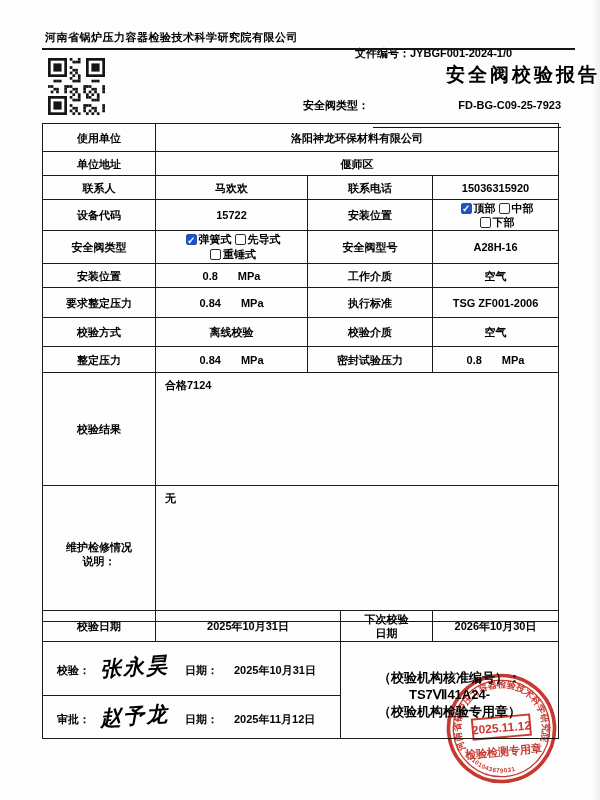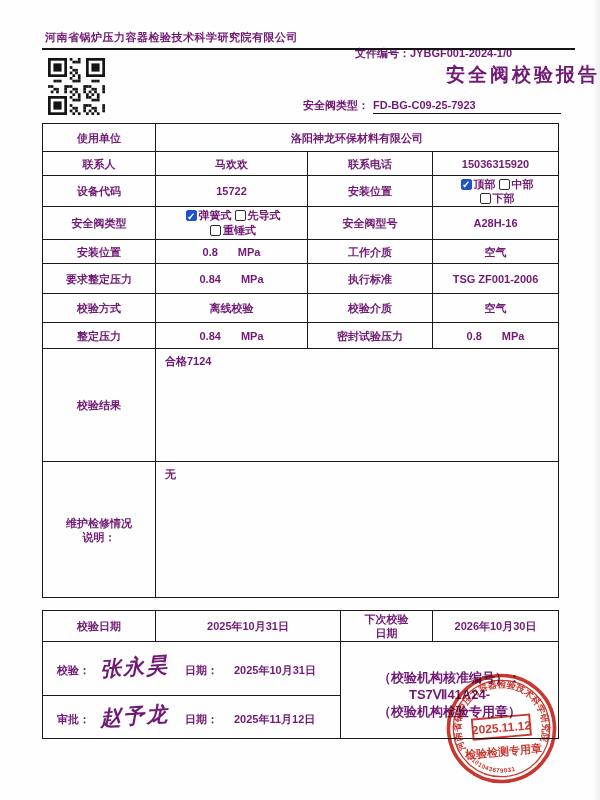--- a/index.html
+++ b/index.html
@@ -1,36 +1,36 @@
 <!DOCTYPE html>
 <html><head>
 <meta charset="utf-8">
 <style>
   * { margin:0; padding:0; box-sizing:border-box; }
   html,body { background:#ffffff; }
   .page {
     position:relative; width:600px; height:800px; background:#fefefe;
-    font-family:"Liberation Sans", sans-serif; color:#701a75; overflow:hidden;
+    font-family:"Liberation Sans", sans-serif; color:#000000; overflow:hidden;
   }
   .scan-edge { position:absolute; right:0; top:0; width:8px; height:100%;
     background:linear-gradient(to right, rgba(0,0,0,0), rgba(0,0,0,0.06)); }
 
   
   .hdr-company { position:absolute; left:45px; top:30px; font-size:11px; font-weight:700; letter-spacing:0.5px; }
   .hdr-doc { position:absolute; left:355px; top:46px; font-size:11px; font-weight:700; }
   .hdr-rule { position:absolute; left:42px; top:48px; width:533px; border-top:2.5px solid #161616; }
 
   .qr { position:absolute; left:48px; top:58px; width:57px; height:57px; }
   .qr svg { width:100%; height:100%; }
 
   .doc-title { position:absolute; left:0; right:0; top:62px; text-align:right;
     font-size:19px; font-weight:700; letter-spacing:3px; }
   .report-row { position:absolute; left:303px; top:98px; font-size:11px; font-weight:700; white-space:nowrap; }
-  .report-val { display:inline-block; min-width:188px; text-align:left;
-    border-bottom:1.5px solid #111; padding-bottom:2px; margin-left:4px; }
+  .report-val { display:inline-block; min-width:188px; text-align:right;
+    border-bottom:1.5px solid #111; padding-bottom:16px; margin-left:4px; }
 
   
   table { position:absolute; left:42px; border-collapse:collapse; table-layout:fixed; width:516px; }
   #tbl-main { top:123px; }
   #tbl-foot { top:610px; }
   td { border:1.5px solid #1a1a1a; font-size:11px; font-weight:700; text-align:center;
        vertical-align:middle; padding:1px 19px; line-height:14px; }
   .lt { text-align:left; vertical-align:top; padding:5px 9px; }
   .pv { display:flex; align-items:center; justify-content:center; gap:20px; }
   .pv .unit { font-weight:700; }
@@ -193,20 +193,24 @@
         <col style="width:33px">
         <col style="width:92px">
         <col style="width:126px">
       </colgroup>
     <tbody>
         <tr style="height:28px">
       <td>使用单位</td>
       <td colspan="4">洛阳神龙环保材料有限公司</td>
     </tr>
     <tr style="height:24px">
+      <td>单位地址</td>
+      <td colspan="4">偃师区</td>
+    </tr>
+    <tr style="height:24px">
       <td>联系人</td>
       <td>马欢欢</td>
       <td colspan="2">联系电话</td>
       <td>15036315920</td>
     </tr>
     <tr style="height:23px">
       <td>设备代码</td>
       <td>15722</td>
       <td colspan="2">安装位置</td>
       <td>

